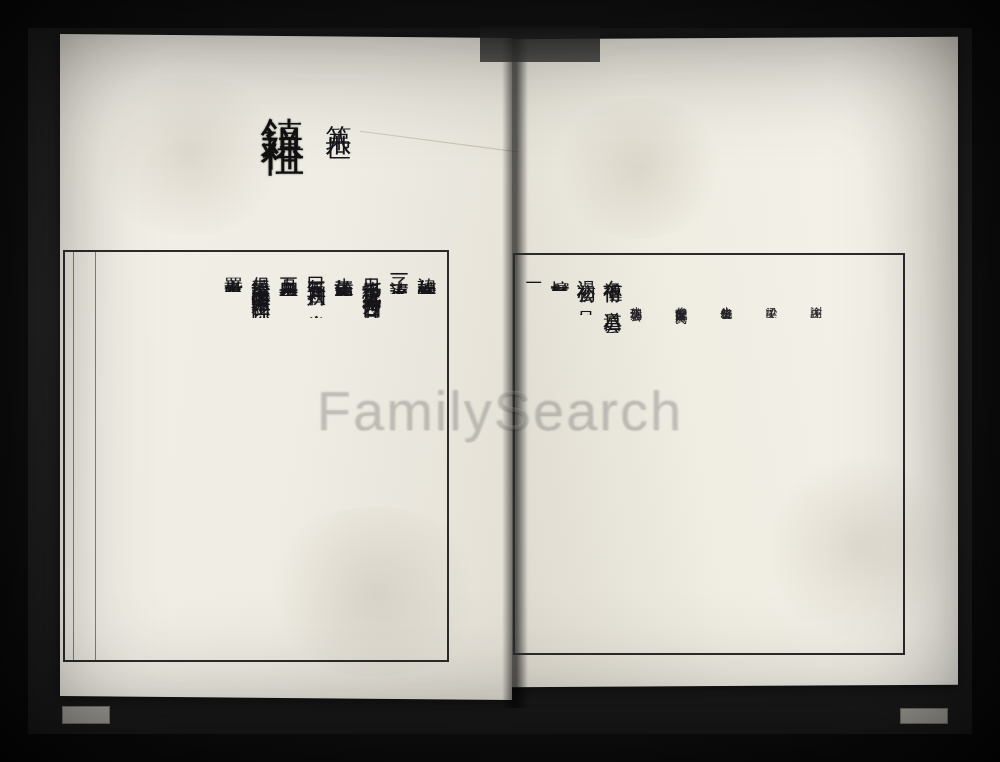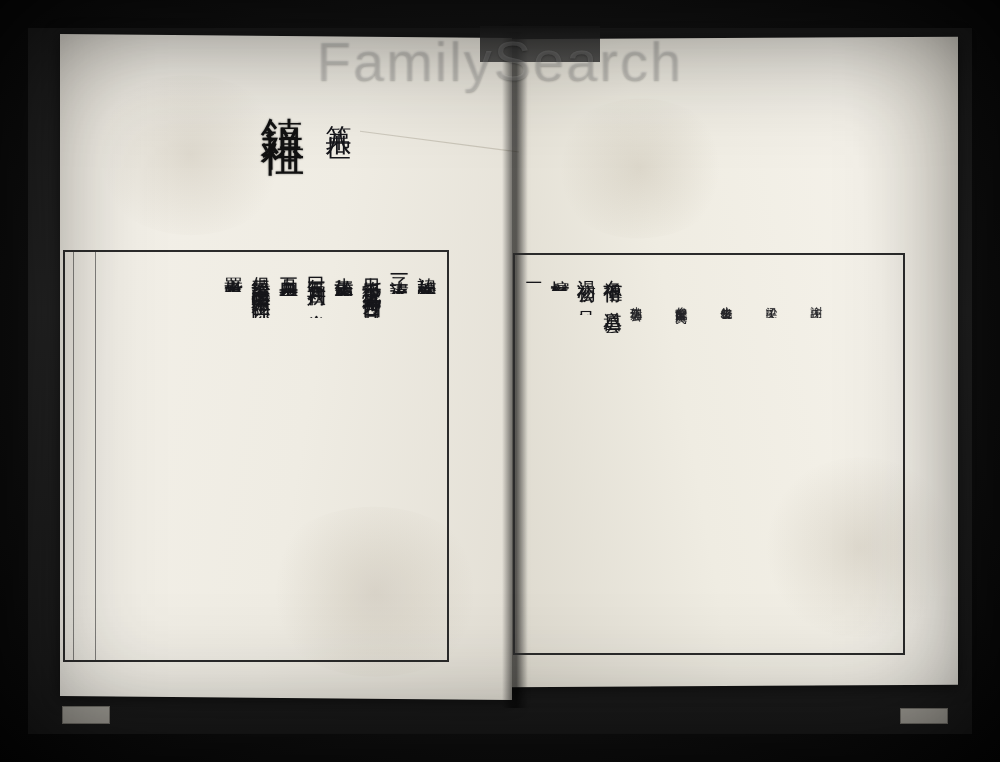--- a/index.html
+++ b/index.html
@@ -170,20 +170,21 @@
     background: rgba(90,80,60,0.22);
     height: 1px;
     transform-origin: left center;
   }
   
   .watermark {
     position: absolute;
     left: 0; top: 0;
     width: 1000px; height: 762px;
     display: flex;
+    align-items: center;
     justify-content: center;
     pointer-events: none;
   }
   .watermark span {
     font-family: "Liberation Sans", sans-serif;
     font-size: 56px;
     letter-spacing: 2px;
     color: rgba(255,255,255,0.16);
     text-shadow: 0 1px 2px rgba(0,0,0,0.25);
     transform: translateY(28px);

